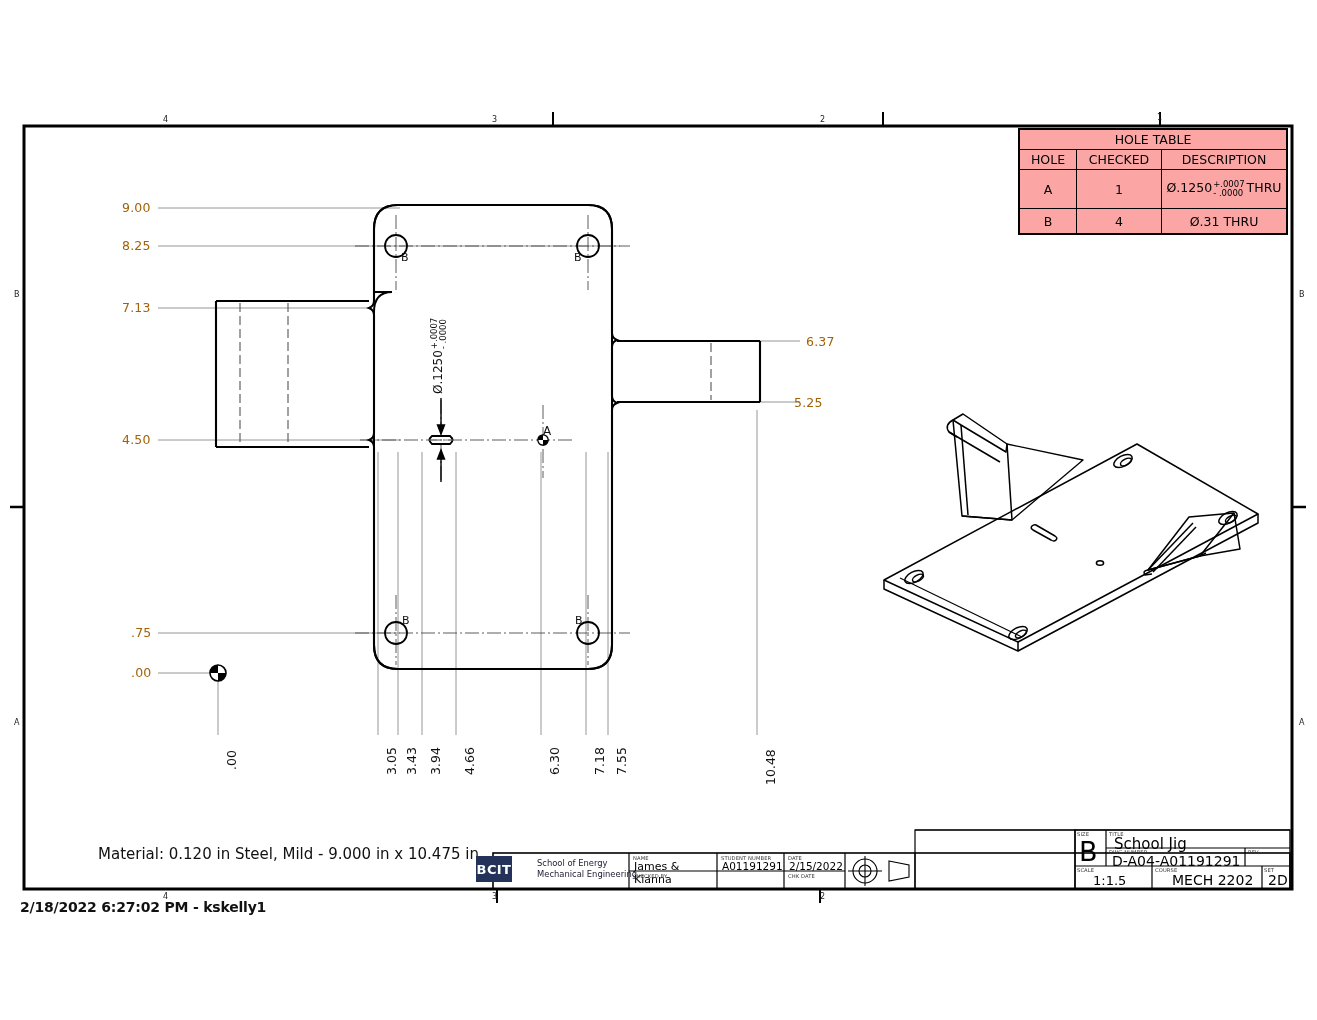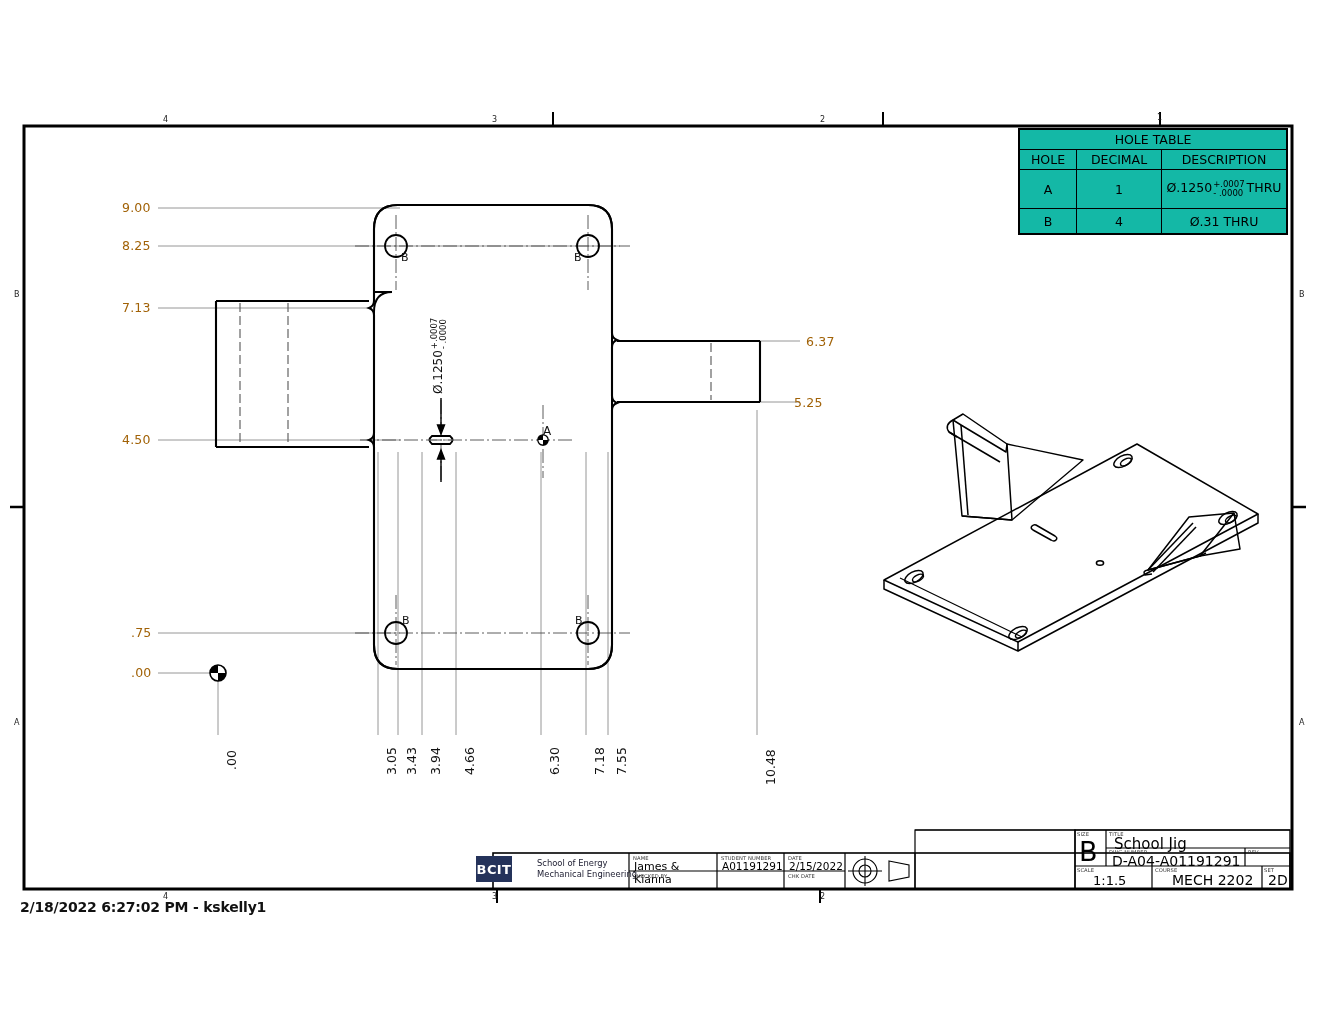--- a/index.html
+++ b/index.html
@@ -9,21 +9,21 @@
   svg{position:absolute;left:0;top:0;}
   
   .zone{position:absolute;font-size:8px;color:#222;}
   
   .dimtxt{position:absolute;font-size:12.5px;color:#a16207;letter-spacing:.2px;}
   .dimtxt-v{position:absolute;font-size:12.5px;color:#111;
             transform-origin:0 0;transform:rotate(-90deg);}
   .holelbl{position:absolute;font-size:11px;color:#111;}
   
   .htable{position:absolute;left:1018px;top:128px;width:268px;
-          border:1.6px solid #000;border-collapse:collapse;background:#14b8a6;}
+          border:1.6px solid #000;border-collapse:collapse;background:#fca5a5;}
   .htable table{border-collapse:collapse;width:100%;}
   .htable td{border:1px solid #000;text-align:center;font-size:12.5px;
              padding:2px 2px;color:#000;}
   .htable td.hd{font-size:12.5px;}
   .ttl{font-size:12.5px;}
   .tolwrap{display:inline-block;vertical-align:middle;font-size:8.5px;
            line-height:1.05;text-align:left;margin:0 2px 0 1px;}
   
   .matnote{position:absolute;left:98px;top:845px;font-size:15px;color:#111;}
   
@@ -272,39 +272,40 @@
 </div>
 
 <div class="htable">
   <table>
     <tbody>
           <tr>
       <td colspan="3" class="ttl">HOLE TABLE</td>
     </tr>
     <tr>
       <td class="hd" style="width:52px;">HOLE</td>
-      <td class="hd" style="width:80px;">DECIMAL</td>
+      <td class="hd" style="width:80px;">CHECKED</td>
       <td class="hd">DESCRIPTION</td>
     </tr>
     <tr>
       <td style="height:34px;">A</td>
       <td>1</td>
       <td>
         <span>Ø.1250</span><span class="tolwrap"><span style="display:block;">+.0007</span><span style="display:block;">- .0000</span></span><span>THRU</span>
       </td>
     </tr>
     <tr>
       <td style="height:20px;">B</td>
       <td>4</td>
       <td>Ø.31 THRU</td>
     </tr>
   </tbody>
       </table>
 </div>
 
+<div class="matnote">Material: 0.120 in Steel, Mild - 9.000 in x 10.475 in</div>
 
 <div class="stamp">2/18/2022  6:27:02 PM - kskelly1</div>
 
 <svg width="1317" height="1020" style="pointer-events:none;">
   <g stroke="#000" fill="none" stroke-width="1.2">
 
     <rect x="493" y="853" width="797" height="36" stroke-width="1.6"></rect>
 
     <line x1="629" y1="853" x2="629" y2="889"></line>
 

